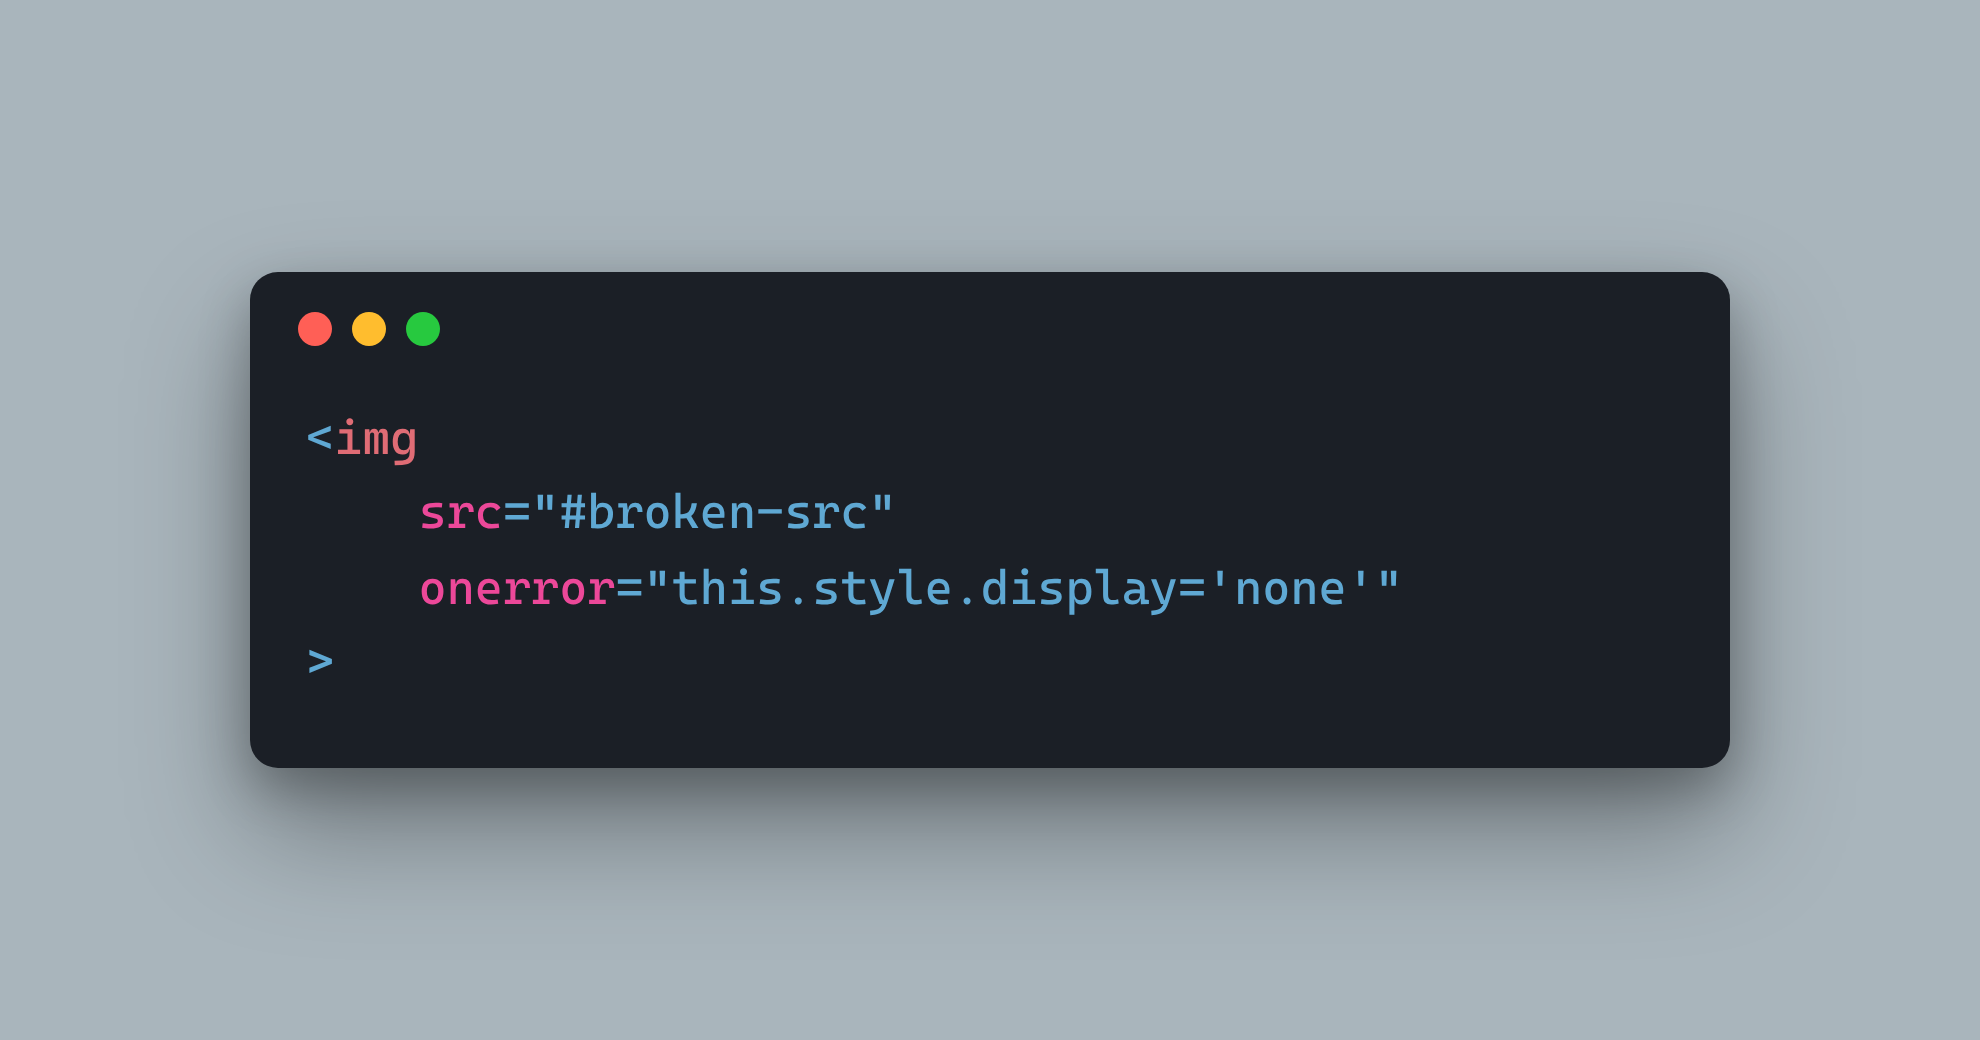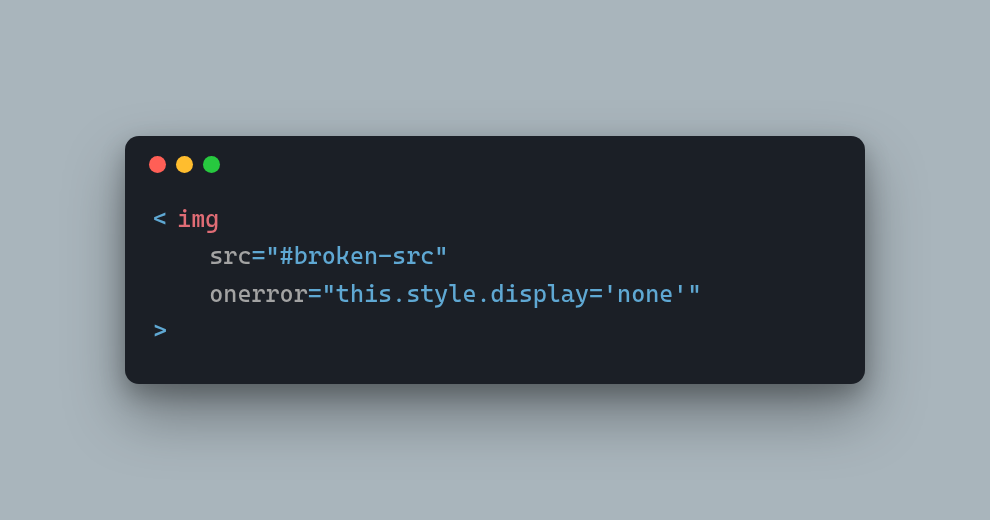--- a/index.html
+++ b/index.html
@@ -40,22 +40,22 @@
     .green { background: #27c93f; }
     .code {
       padding: 24px 28px 34px 28px;
       font-size: 24px;
       line-height: 1.55;
       color: #9aa5b1;
       white-space: pre;
       font-weight: 400;
     }
     .punct { color: #5fa8d3; }
-    .tagname { color: #e06c75; margin-left: 10px; }
-    .attr { color: #a3a3a3; }
+    .tagname { color: #e06c75; }
+    .attr { color: #ec4899; }
     .eq { color: #5fa8d3; }
     .string { color: #5fa8d3; }
   </style>
 </head>
 <body>
 
 <div class="terminal">
   <div class="titlebar">
     <div class="traffic-dot red"></div>
     <div class="traffic-dot yellow"></div>

